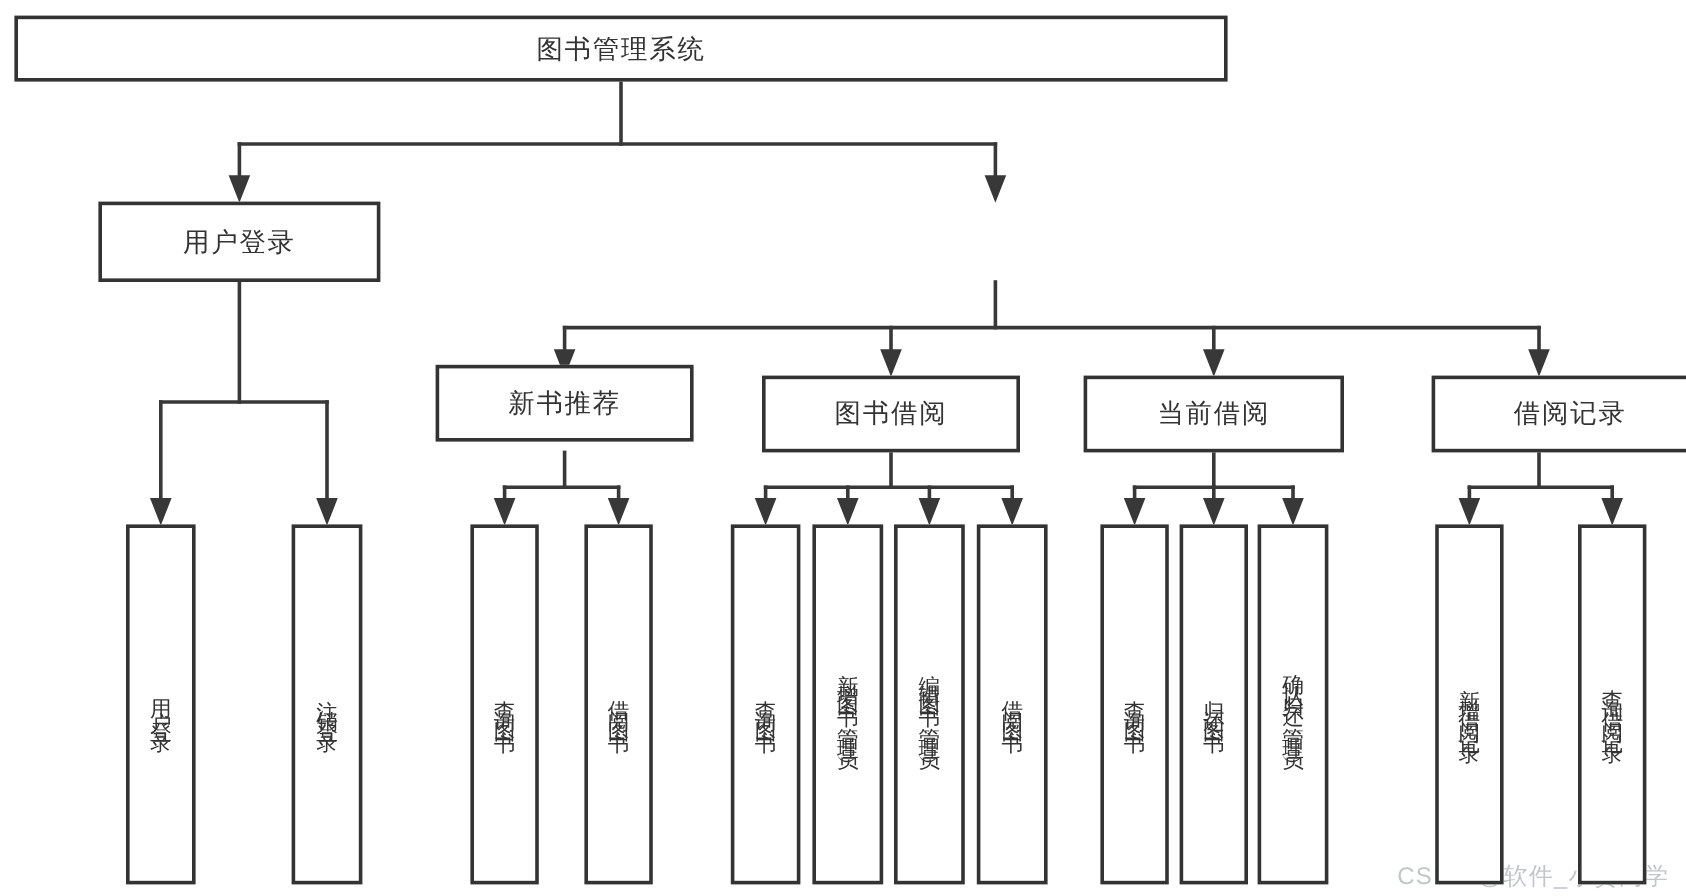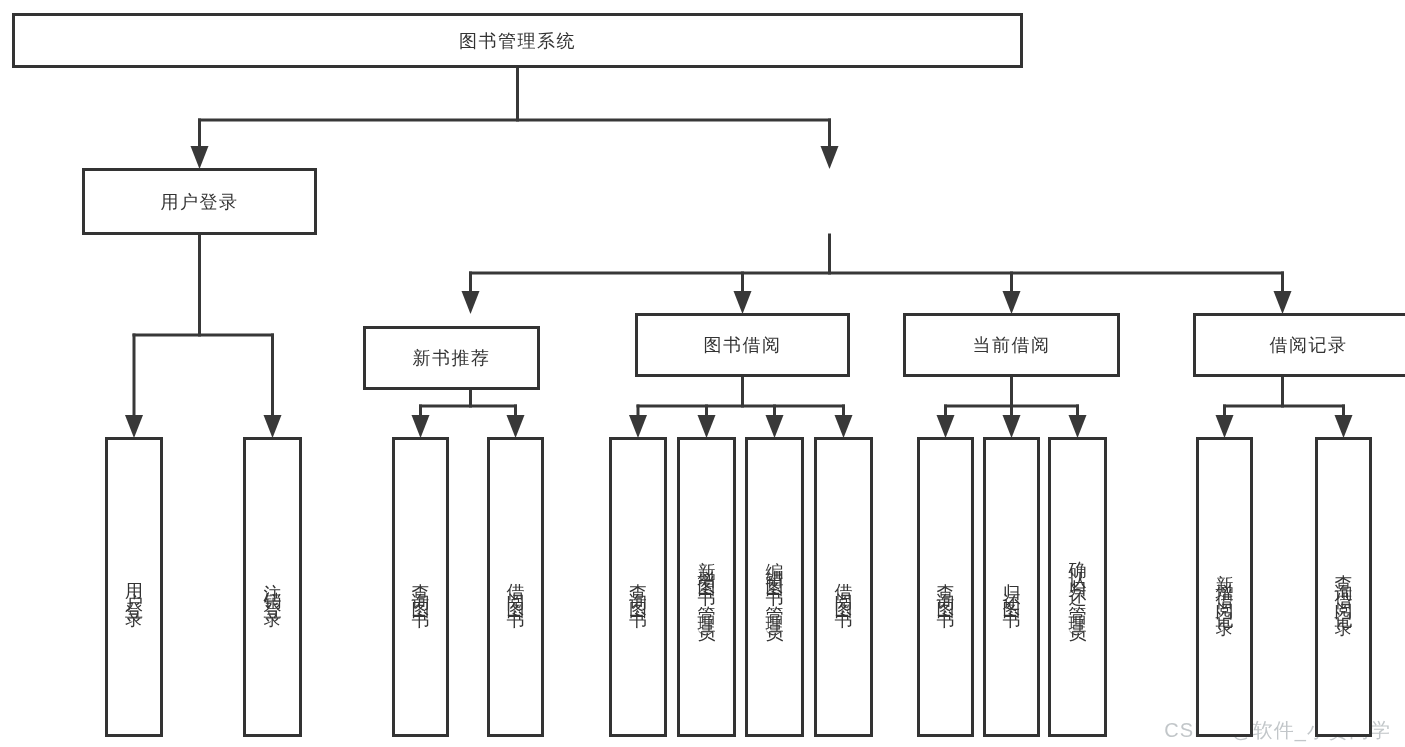--- a/index.html
+++ b/index.html
@@ -8,21 +8,21 @@
     position:relative;width:1405px;height:747px;background:#ffffff;
     font-family:"Liberation Sans","DejaVu Sans",sans-serif;
   }
   .connector-layer{position:absolute;left:0;top:0;width:1405px;height:747px;}
   .node{
     position:absolute;box-sizing:border-box;
     border:3px solid #333333;background:#ffffff;color:#333333;
     display:flex;align-items:center;justify-content:center;
     text-align:center;
   }
-  .node.h{font-size:18px;letter-spacing:1.5px;white-space:nowrap;}
+  .node.h{font-size:22px;letter-spacing:1.5px;white-space:nowrap;}
   .node.v{padding:6px 0;}
   .node.v .vtext{
     writing-mode:vertical-rl;
     text-orientation:mixed;
     font-size:18px;
     letter-spacing:9px;
     line-height:1;
   }
   .watermark{
     position:absolute;right:14px;bottom:3px;
@@ -85,21 +85,21 @@
       <line x1="1282.5" y1="377" x2="1282.5" y2="406" stroke="#383838" stroke-width="3" stroke-linecap="square"></line>
       <line x1="1224.5" y1="406" x2="1343.5" y2="406" stroke="#383838" stroke-width="3" stroke-linecap="square"></line>
       <line x1="1224.5" y1="406" x2="1224.5" y2="419" stroke="#383838" stroke-width="3" stroke-linecap="square"></line>
       <polygon points="1224.5,438 1215.5,415 1233.5,415" fill="#383838"></polygon>
       <line x1="1343.5" y1="406" x2="1343.5" y2="419" stroke="#383838" stroke-width="3" stroke-linecap="square"></line>
       <polygon points="1343.5,438 1334.5,415 1352.5,415" fill="#383838"></polygon>
     </svg>
   <div class="watermark">CSDN @软件_小贺同学</div>
 <div class="node h" style="left: 12px; top: 13px; width: 1011px; height: 55px;">图书管理系统</div>
     <div class="node h" style="left: 82px; top: 168px; width: 235px; height: 67px;">用户登录</div>
-    <div class="node h" style="left: 363px; top: 326px; width: 177px; height: 64px;">新书推荐</div>
+    <div class="node h" style="left: 363px; top: 304px; width: 215px; height: 64px;">新书推荐</div>
     <div class="node h" style="left: 903px; top: 313px; width: 217px; height: 64px;">当前借阅</div>
     <div class="node h" style="left: 635px; top: 313px; width: 215px; height: 64px;">图书借阅</div>
     <div class="node h" style="left: 1173px; top: 313px; width: 231px; height: 64px; margin-left: 20px;">借阅记录</div>
     <div class="node v" style="left: 105px; top: 437px; width: 58px; height: 300px;">
       <span class="vtext">用户登录</span>
     </div>
     <div class="node v" style="left: 243px; top: 437px; width: 59px; height: 300px;">
       <span class="vtext">注销登录</span>
     </div>
     <div class="node v" style="left: 392px; top: 437px; width: 57px; height: 300px;">

